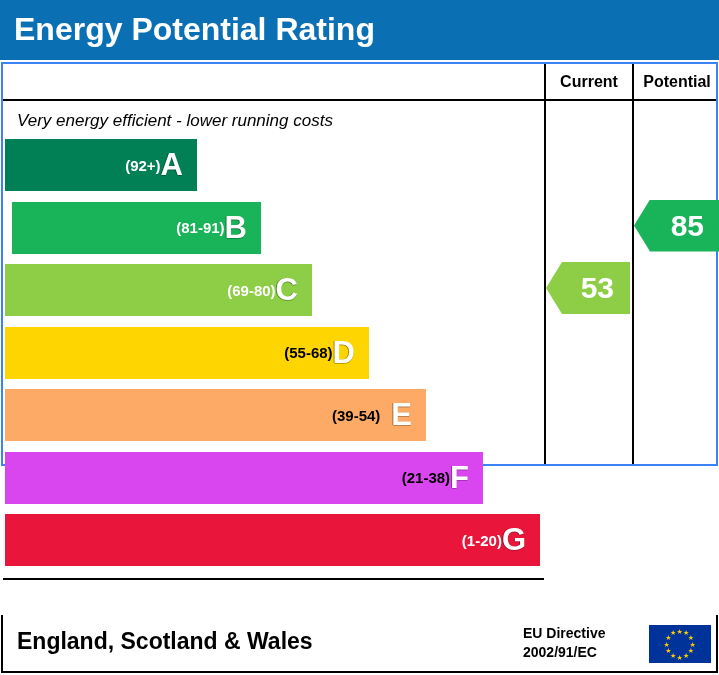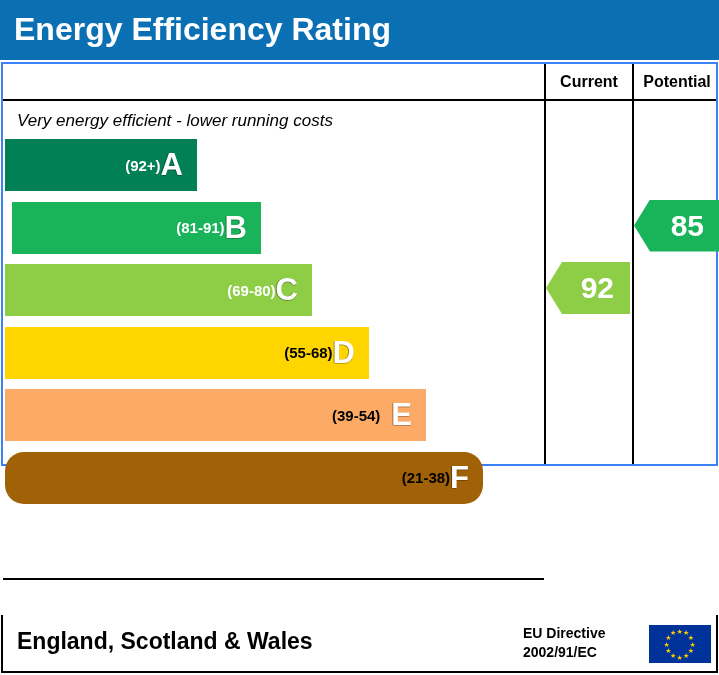--- a/index.html
+++ b/index.html
@@ -164,21 +164,21 @@
     font-size: 7px;
     line-height: 7px;
   }
 </style>
 </head>
 <body>
 
 <div id="epc">
 
   <div class="title-bar">
-    <div class="title-text">Energy Efficiency Rating</div>
+    <div class="title-text">Energy Potential Rating</div>
   </div>
 
   <div class="main-box">
 
     <div class="col-head-row"></div>
     <div class="vline c1"></div>
     <div class="vline c2"></div>
 
     <div class="col-head current">Current</div>
     <div class="col-head potential">Potential</div>
@@ -200,28 +200,32 @@
           <span class="letter">C</span>
         </div>
         <div class="bar" style="top: 187.5px; width: 364px; background: rgb(255, 213, 0);">
           <span class="range dark">(55-68)</span>
           <span class="letter">D</span>
         </div>
         <div class="bar" style="top: 250px; width: 421px; background: rgb(252, 170, 101); gap: 11px;">
           <span class="range dark">(39-54)</span>
           <span class="letter">E</span>
         </div>
-        <div class="bar" style="top: 312.5px; width: 478px; background: #a16207; border-radius: 19px;">
+        <div class="bar" style="top: 312.5px; width: 478px; background: #d946ef;">
           <span class="range dark">(21-38)</span>
           <span class="letter">F</span>
         </div>
+        <div class="bar" style="top: 375px; width: 535px; background: rgb(233, 21, 59);">
+          <span class="range">(1-20)</span>
+          <span class="letter">G</span>
+        </div>
       </div>
 
     <div class="marker" id="marker-current" style="background: rgb(141, 206, 70); left: 543px; width: 84px; top: 198px;">
-      <span>92</span>
+      <span>53</span>
     </div>
     <div class="marker" id="marker-potential" style="background: rgb(25, 180, 89); left: 631px; width: 86px; top: 135.5px;">
       <span>85</span>
     </div>
   </div>
 
   <div class="footer-box">
     <div class="footer-text">England, Scotland &amp; Wales</div>
     <div class="eu-directive">
       <div>EU Directive</div>

